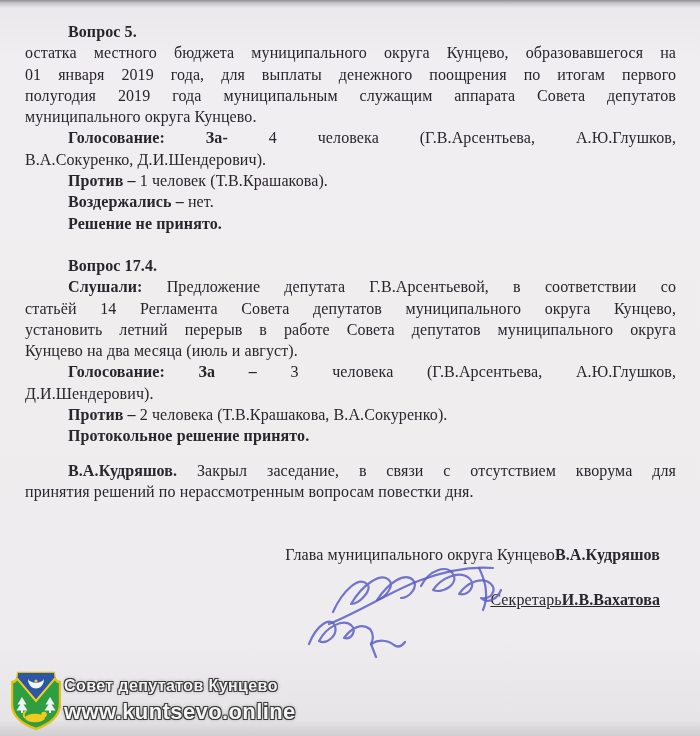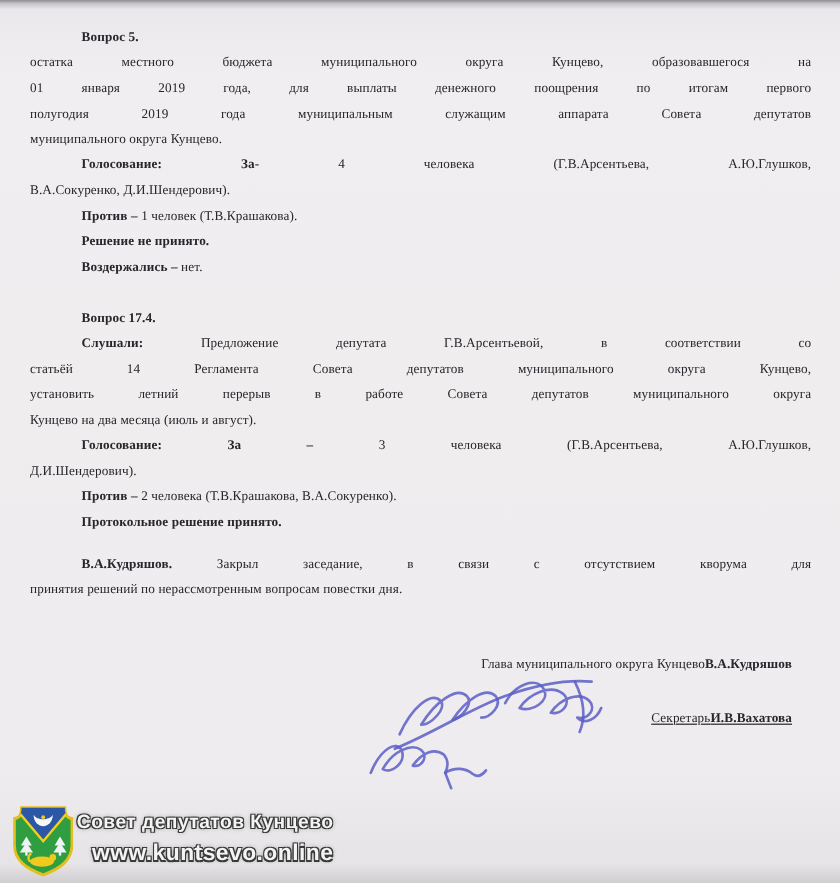--- a/index.html
+++ b/index.html
@@ -10,21 +10,21 @@
     overflow:hidden;
     background:linear-gradient(180deg,
       #908e93 0px,#c6c4c8 3px,#eae8ea 8px,
       #f0eef0 60px,#efedee 380px,#eeecee 640px,
       #e6e4e6 720px,#cfcdd0 736px);
     font-family:"Liberation Serif","DejaVu Serif",serif;
     color:#29252c;
   }
   .doc{
     position:absolute;left:25px;top:21px;width:651px;
-    font-size:11px;line-height:21.3px;
+    font-size:16px;line-height:21.3px;
     letter-spacing:0.1px;
   }
   .section{margin:0;}
   .line{white-space:normal;}
   .line.in{text-indent:43px;}
   .line.j{text-align:justify;text-align-last:justify;}
   .b{font-weight:700;}
   .signoff{margin:0;}
   .sig-row{display:flex;justify-content:flex-end;padding-right:16px;}
   .sig-row.r1{margin-top:42px;}
@@ -32,21 +32,21 @@
   .sig-row .name{font-weight:700;}
   .signatures{position:absolute;left:293px;top:546px;width:230px;height:112px;pointer-events:none;}
   .signatures path{fill:none;stroke-width:2.2;stroke-linecap:round;stroke-linejoin:round;opacity:.85;}
   .footer-logo{position:absolute;left:11px;top:671px;width:50px;height:60px;}
   .footer-text{
     position:absolute;left:64px;top:676px;
     font-family:"Liberation Sans","DejaVu Sans",sans-serif;
     font-weight:700;color:#f5f4f5;letter-spacing:.4px;
   }
   .footer-text .l1{font-size:16px;line-height:19px;}
-  .footer-text .l2{font-size:19px;line-height:19px;margin-top:7px;text-align:right;}
+  .footer-text .l2{font-size:22px;line-height:19px;margin-top:7px;text-align:right;}
   .outlined{
     text-shadow:-1px -1px 0 #3a3a3a,1px -1px 0 #3a3a3a,
                 -1px 1px 0 #3a3a3a,1px 1px 0 #3a3a3a,
                 0 0 4px rgba(0,0,0,.45);
   }
 </style>
 </head>
 <body>
 
 <div class="paper">
@@ -55,22 +55,22 @@
 
     <div class="section">
         <div class="line in"><span class="b">Вопрос 5.</span></div>
         <div class="line j"><span>остатка местного бюджета муниципального округа Кунцево, образовавшегося на</span></div>
         <div class="line j"><span>01 января 2019 года, для выплаты денежного поощрения по итогам первого</span></div>
         <div class="line j"><span>полугодия 2019 года муниципальным служащим аппарата Совета депутатов</span></div>
         <div class="line"><span>муниципального округа Кунцево.</span></div>
         <div class="line in j"><span class="b">Голосование: За-</span><span> 4 человека (Г.В.Арсентьева, А.Ю.Глушков,</span></div>
         <div class="line"><span>В.А.Сокуренко, Д.И.Шендерович).</span></div>
         <div class="line in"><span class="b">Против –</span><span> 1 человек (Т.В.Крашакова).</span></div>
+        <div class="line in"><span class="b">Воздержались –</span><span> нет.</span></div>
         <div class="line in"><span class="b">Решение не принято.</span></div>
-        <div class="line in"><span class="b">Воздержались –</span><span> нет.</span></div>
       </div>
       <div class="section" style="margin-top: 21px;">
         <div class="line in"><span class="b">Вопрос 17.4.</span></div>
         <div class="line in j"><span class="b">Слушали:</span><span> Предложение депутата Г.В.Арсентьевой, в соответствии со</span></div>
         <div class="line j"><span>статьёй 14 Регламента Совета депутатов муниципального округа Кунцево,</span></div>
         <div class="line j"><span>установить летний перерыв в работе Совета депутатов муниципального округа</span></div>
         <div class="line"><span>Кунцево на два месяца (июль и август).</span></div>
         <div class="line in j"><span class="b">Голосование: За –</span><span> 3 человека (Г.В.Арсентьева, А.Ю.Глушков,</span></div>
         <div class="line"><span>Д.И.Шендерович).</span></div>
         <div class="line in"><span class="b">Против –</span><span> 2 человека (Т.В.Крашакова, В.А.Сокуренко).</span></div>

